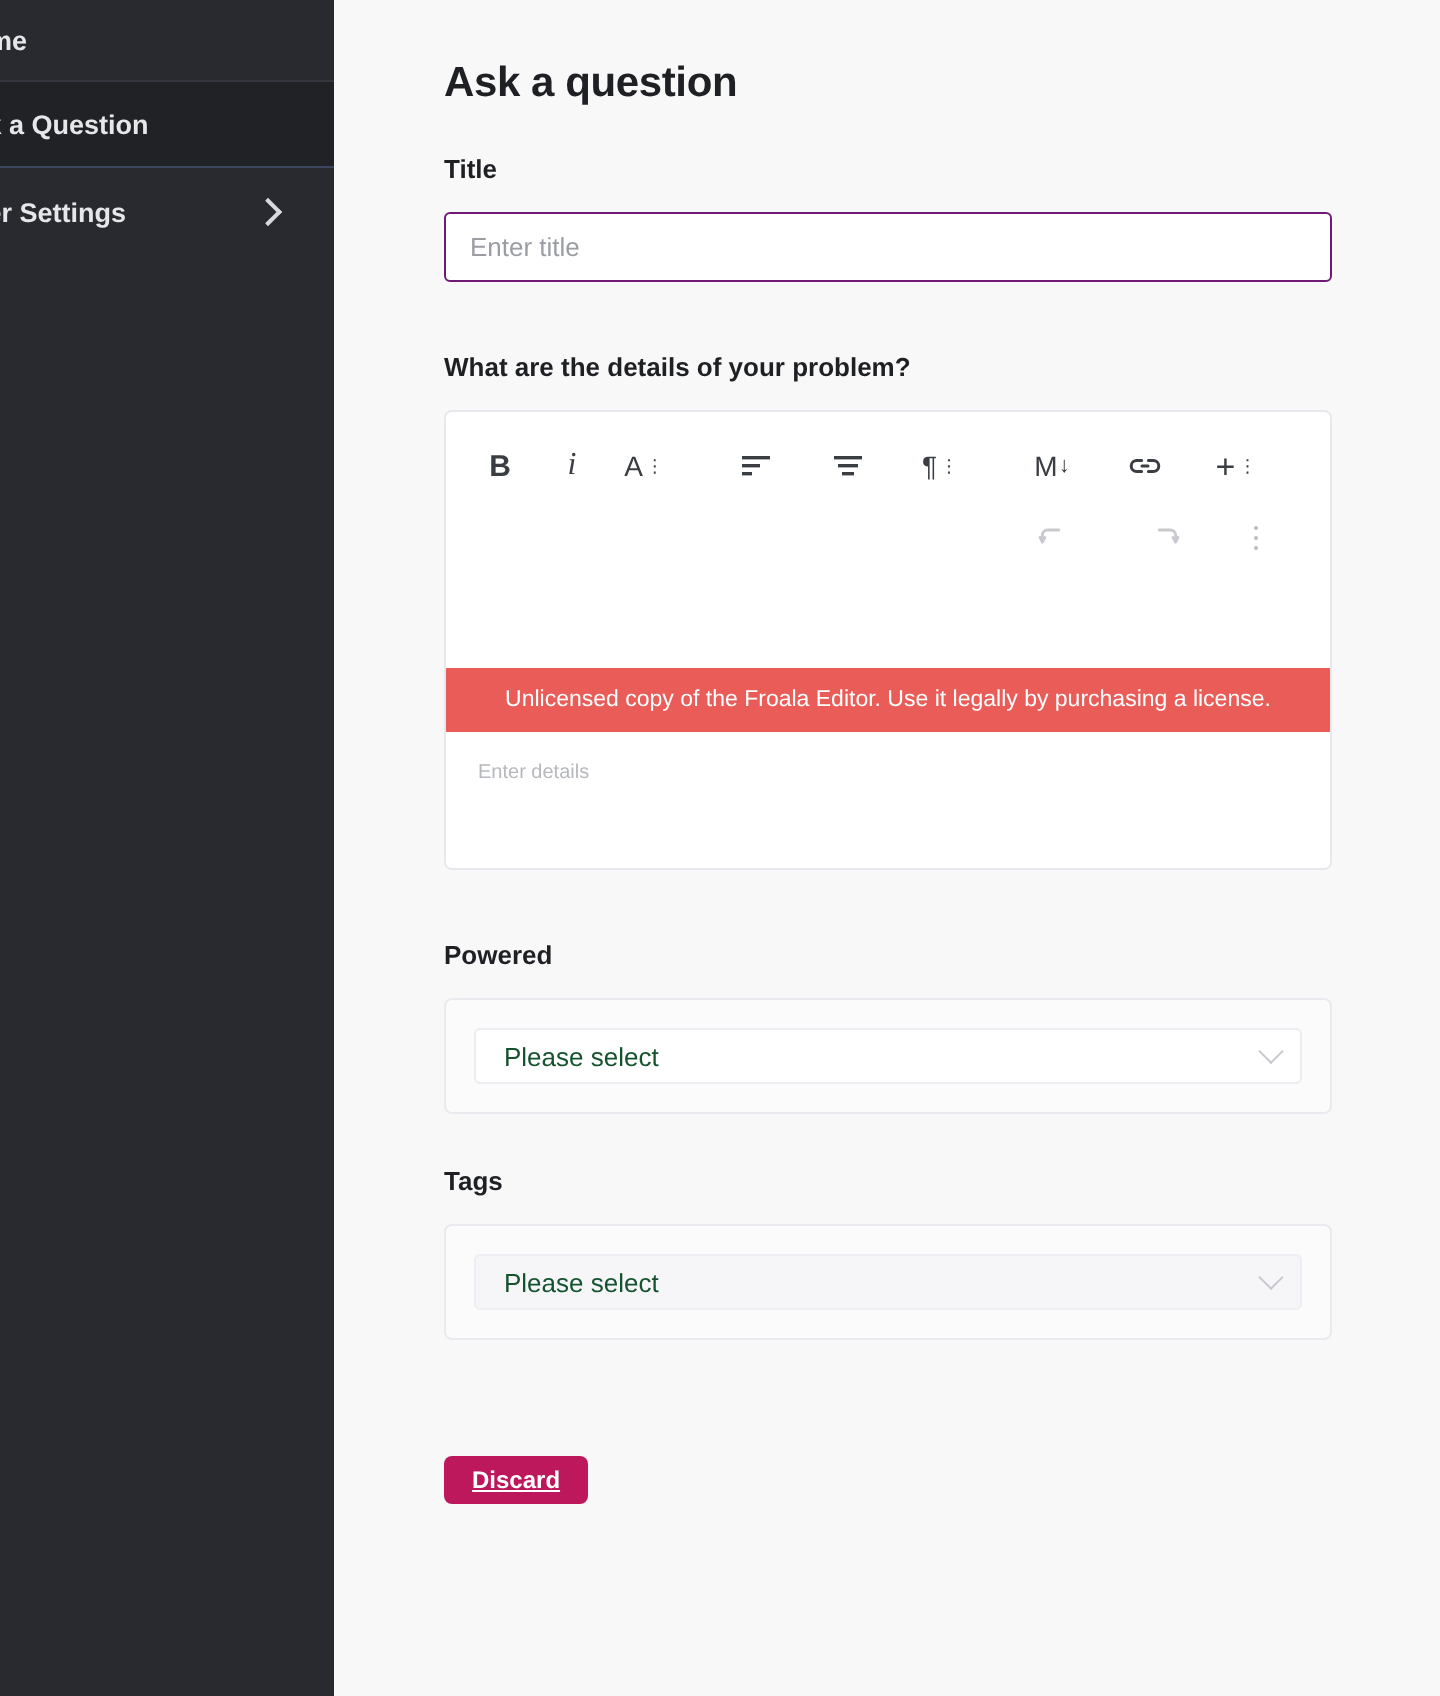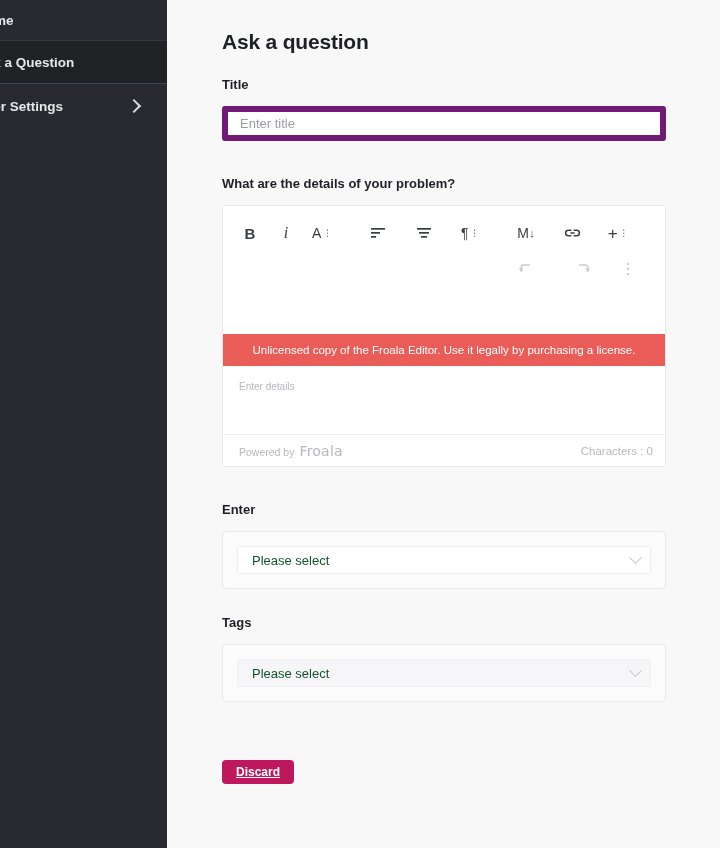--- a/index.html
+++ b/index.html
@@ -91,21 +91,21 @@
     font-size: 13px;
     font-weight: bold;
     color: #1f2024;
     margin-bottom: 14px;
   }
 
   .text-input {
     width: 100%;
     height: 35px;
     background: #ffffff;
-    border: 6px solid #701a75;
+    border: 1px solid #701a75;
     border-radius: 3px;
     padding: 0 12px;
     font-family: "Liberation Sans", sans-serif;
     font-size: 13px;
     color: #31323a;
     outline: none;
   }
   .text-input::placeholder { color: #9b9da4; }
 
   .gap-a { height: 35px; }
@@ -430,34 +430,27 @@
                 <span></span>
               </span>
           </div>
         </div>
       </div>
 
       <div class="license-banner">Unlicensed copy of the Froala Editor. Use it legally by purchasing a license.</div>
 
       <div class="editor-body">Enter details</div>
 
-      <div class="editor-footer">
-        <div class="powered">
-          <span>Powered by</span>
-          <span class="froala-word">Froala</span>
-        </div>
-        <div class="char-count">Characters : 0</div>
-      </div>
 
     </div>
 
     <div class="gap-a"></div>
 
     
-    <div class="field-label">Enter</div>
+    <div class="field-label">Powered</div>
     <div class="select-card">
       <div class="select-box">
         <span class="select-placeholder">Please select</span>
         <span class="chevron-down"></span>
       </div>
     </div>
 
     <div class="gap-b"></div>
 
     

